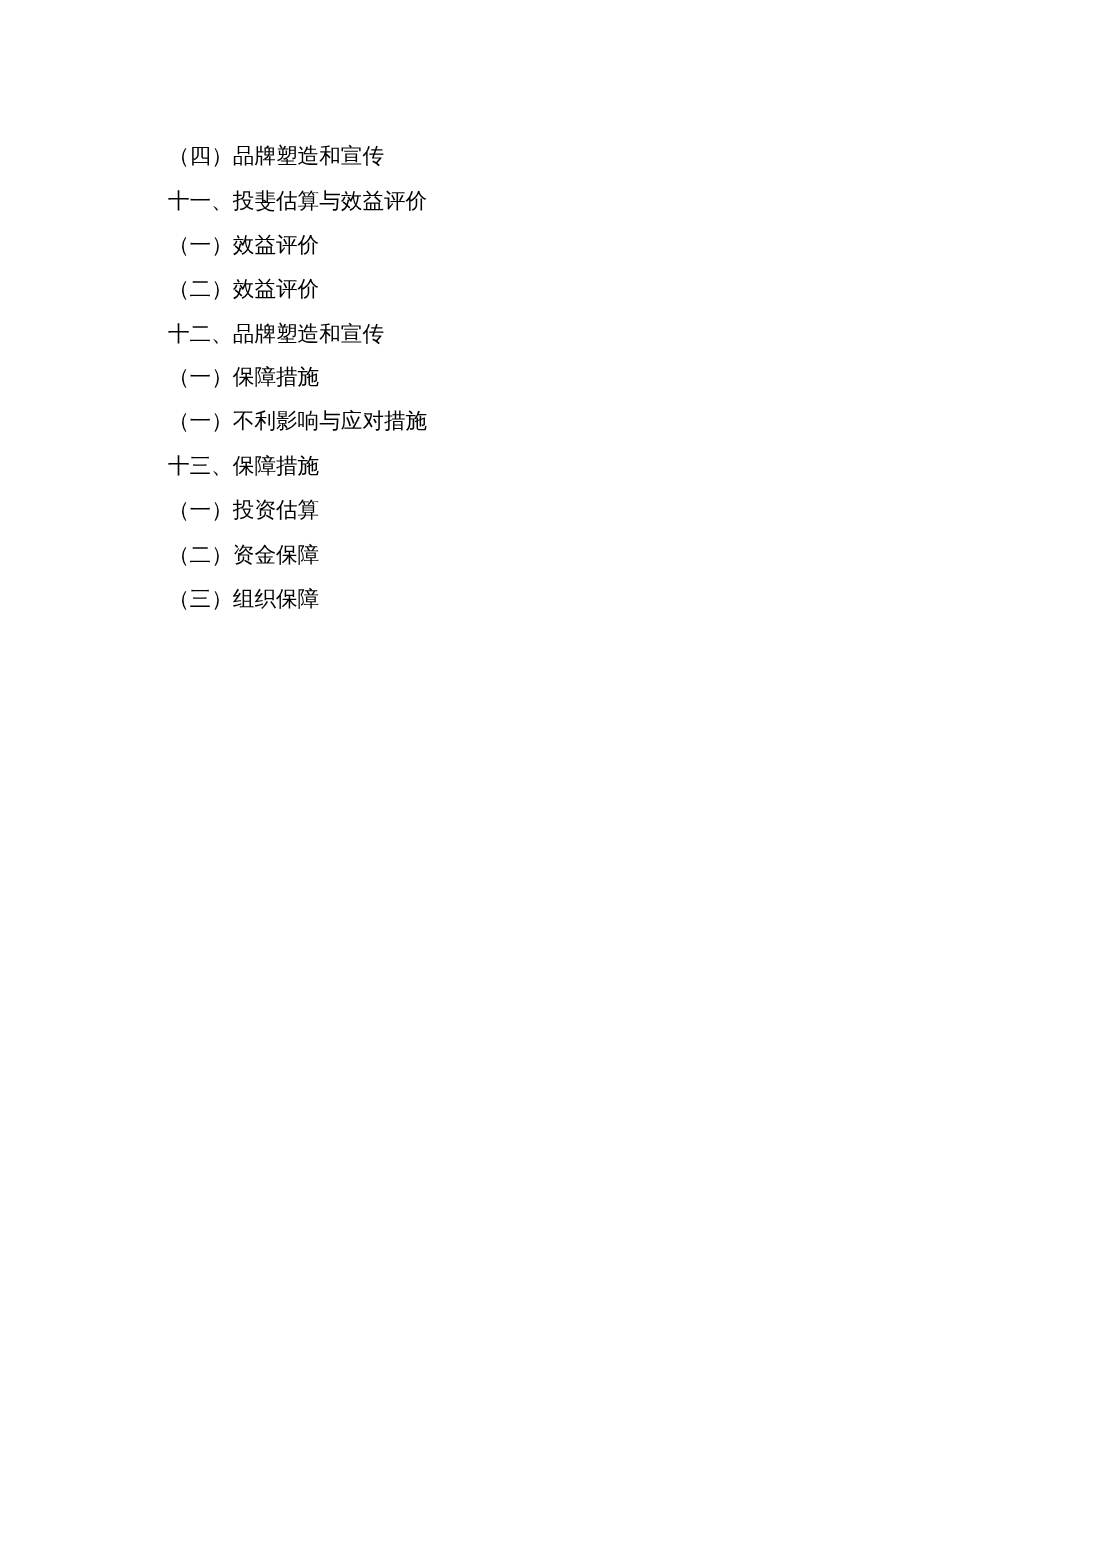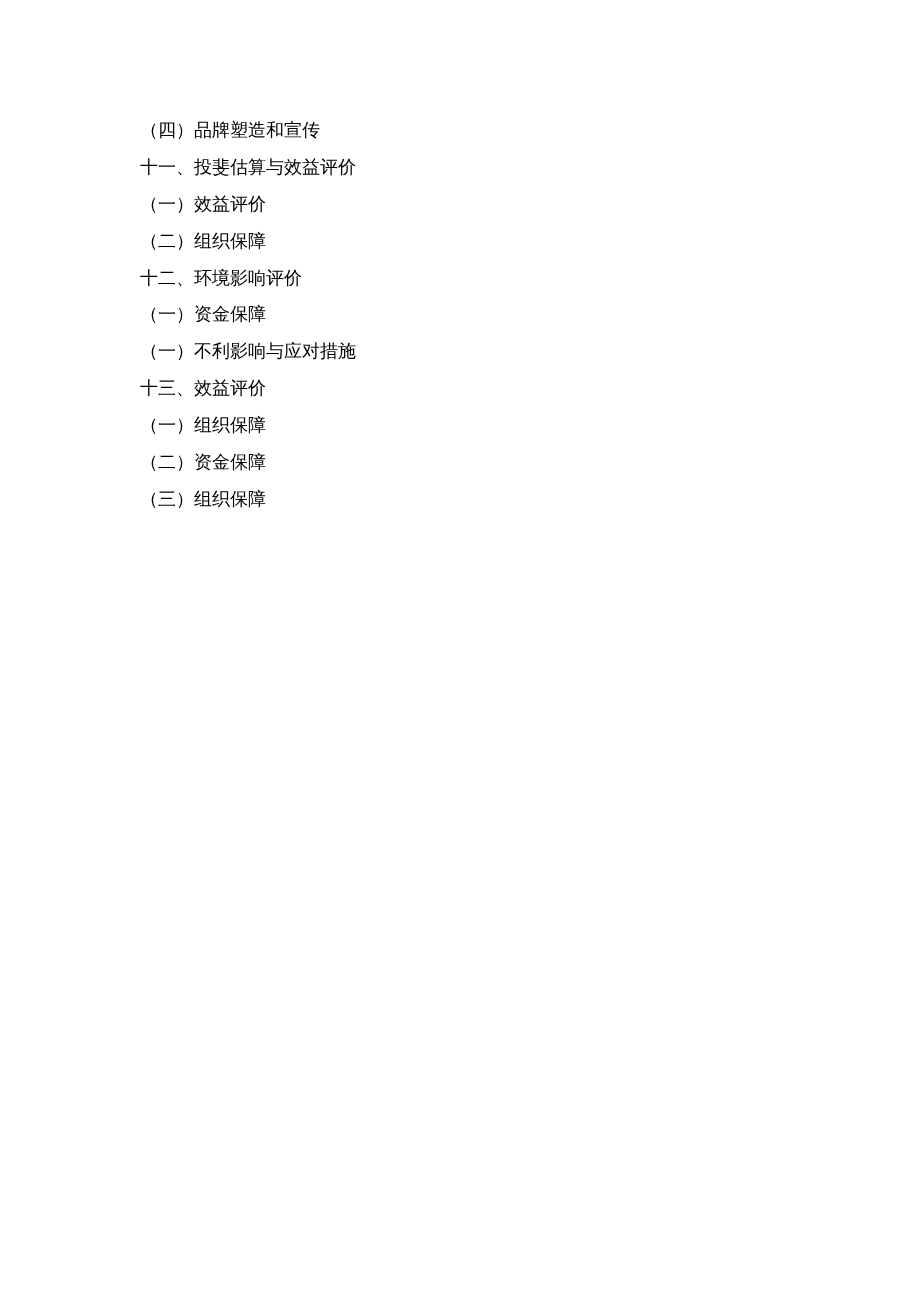--- a/index.html
+++ b/index.html
@@ -21,20 +21,20 @@
     .line {
       white-space: nowrap;
     }
   </style>
 </head>
 <body>
 
 <div class="line">（四）品牌塑造和宣传</div>
 <div class="line">十一、投斐估算与效益评价</div>
 <div class="line">（一）效益评价</div>
-<div class="line">（二）组织保障</div>
-<div class="line">十二、环境影响评价</div>
-<div class="line">（一）资金保障</div>
+<div class="line">（二）效益评价</div>
+<div class="line">十二、品牌塑造和宣传</div>
+<div class="line">（一）保障措施</div>
 <div class="line">（一）不利影响与应对措施</div>
-<div class="line">十三、效益评价</div>
-<div class="line">（一）组织保障</div>
+<div class="line">十三、保障措施</div>
+<div class="line">（一）投资估算</div>
 <div class="line">（二）资金保障</div>
 <div class="line">（三）组织保障</div>
 
 </body></html>

